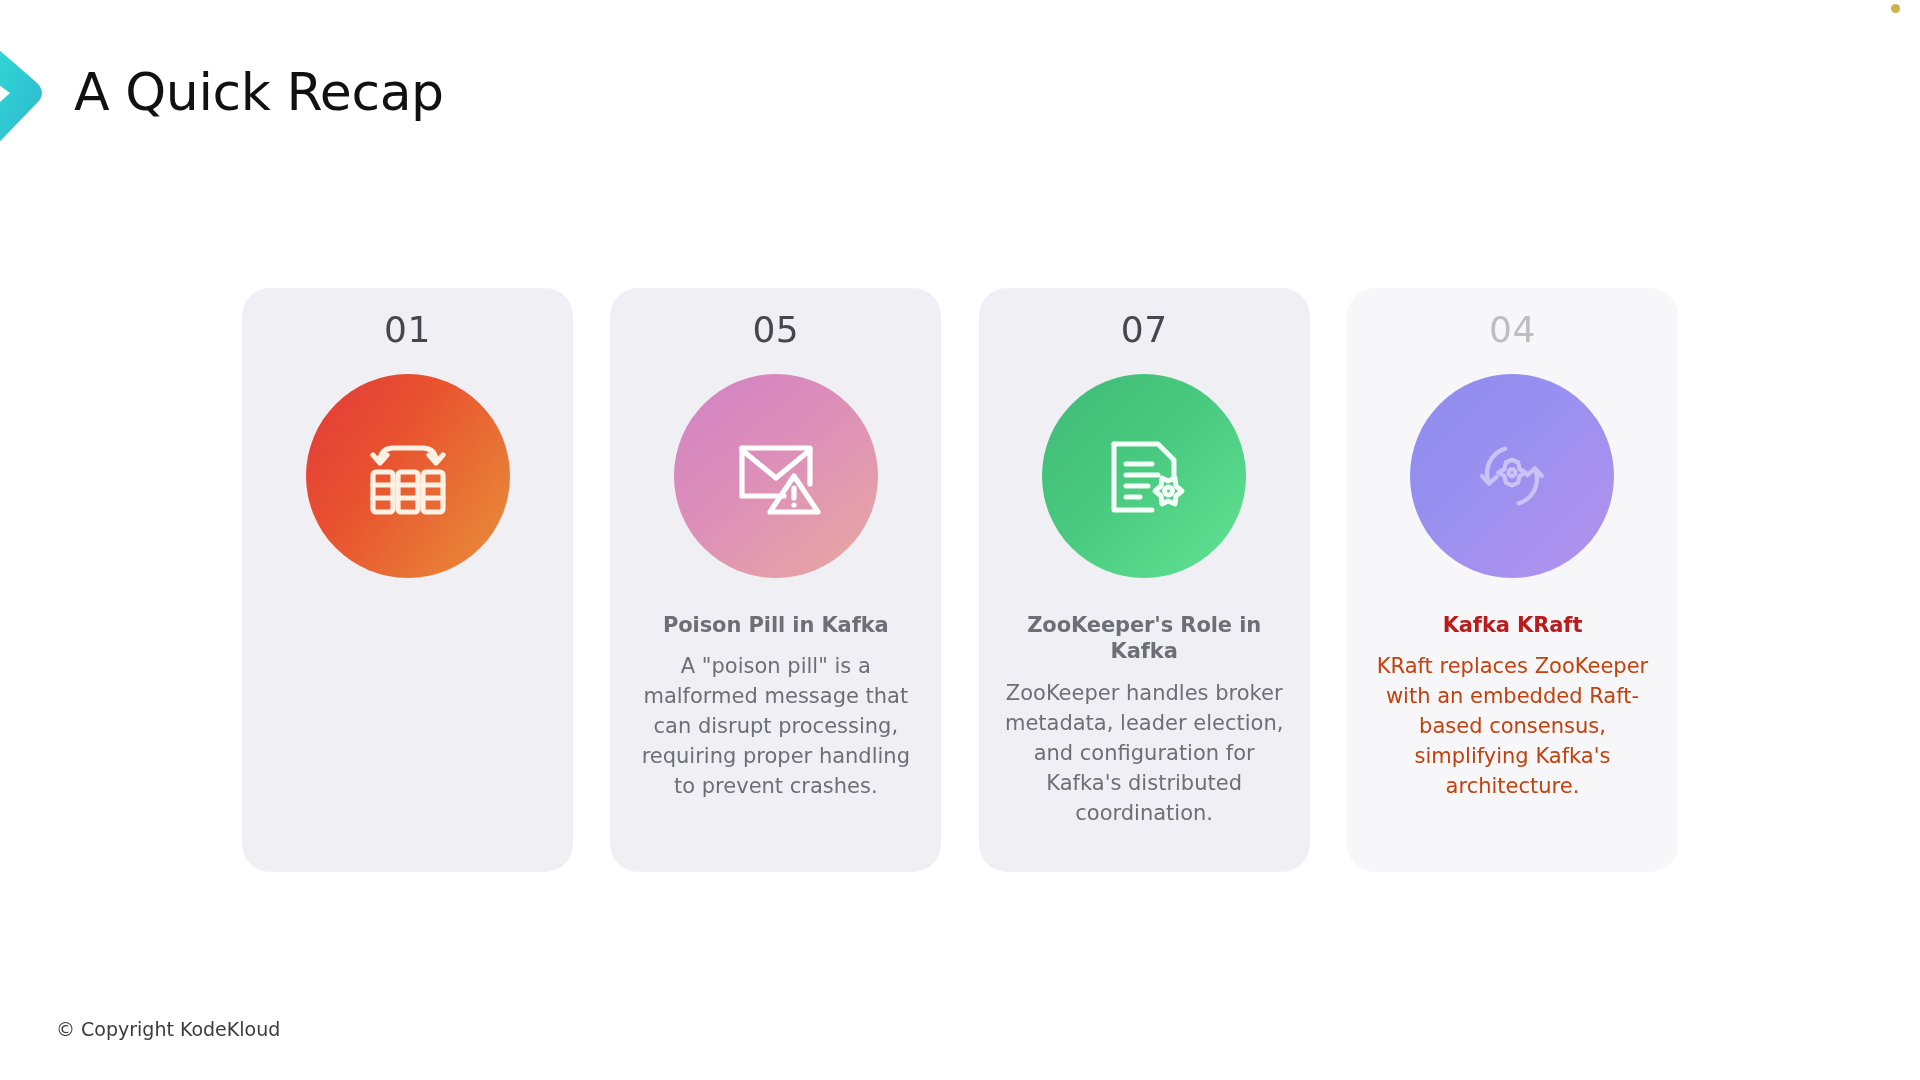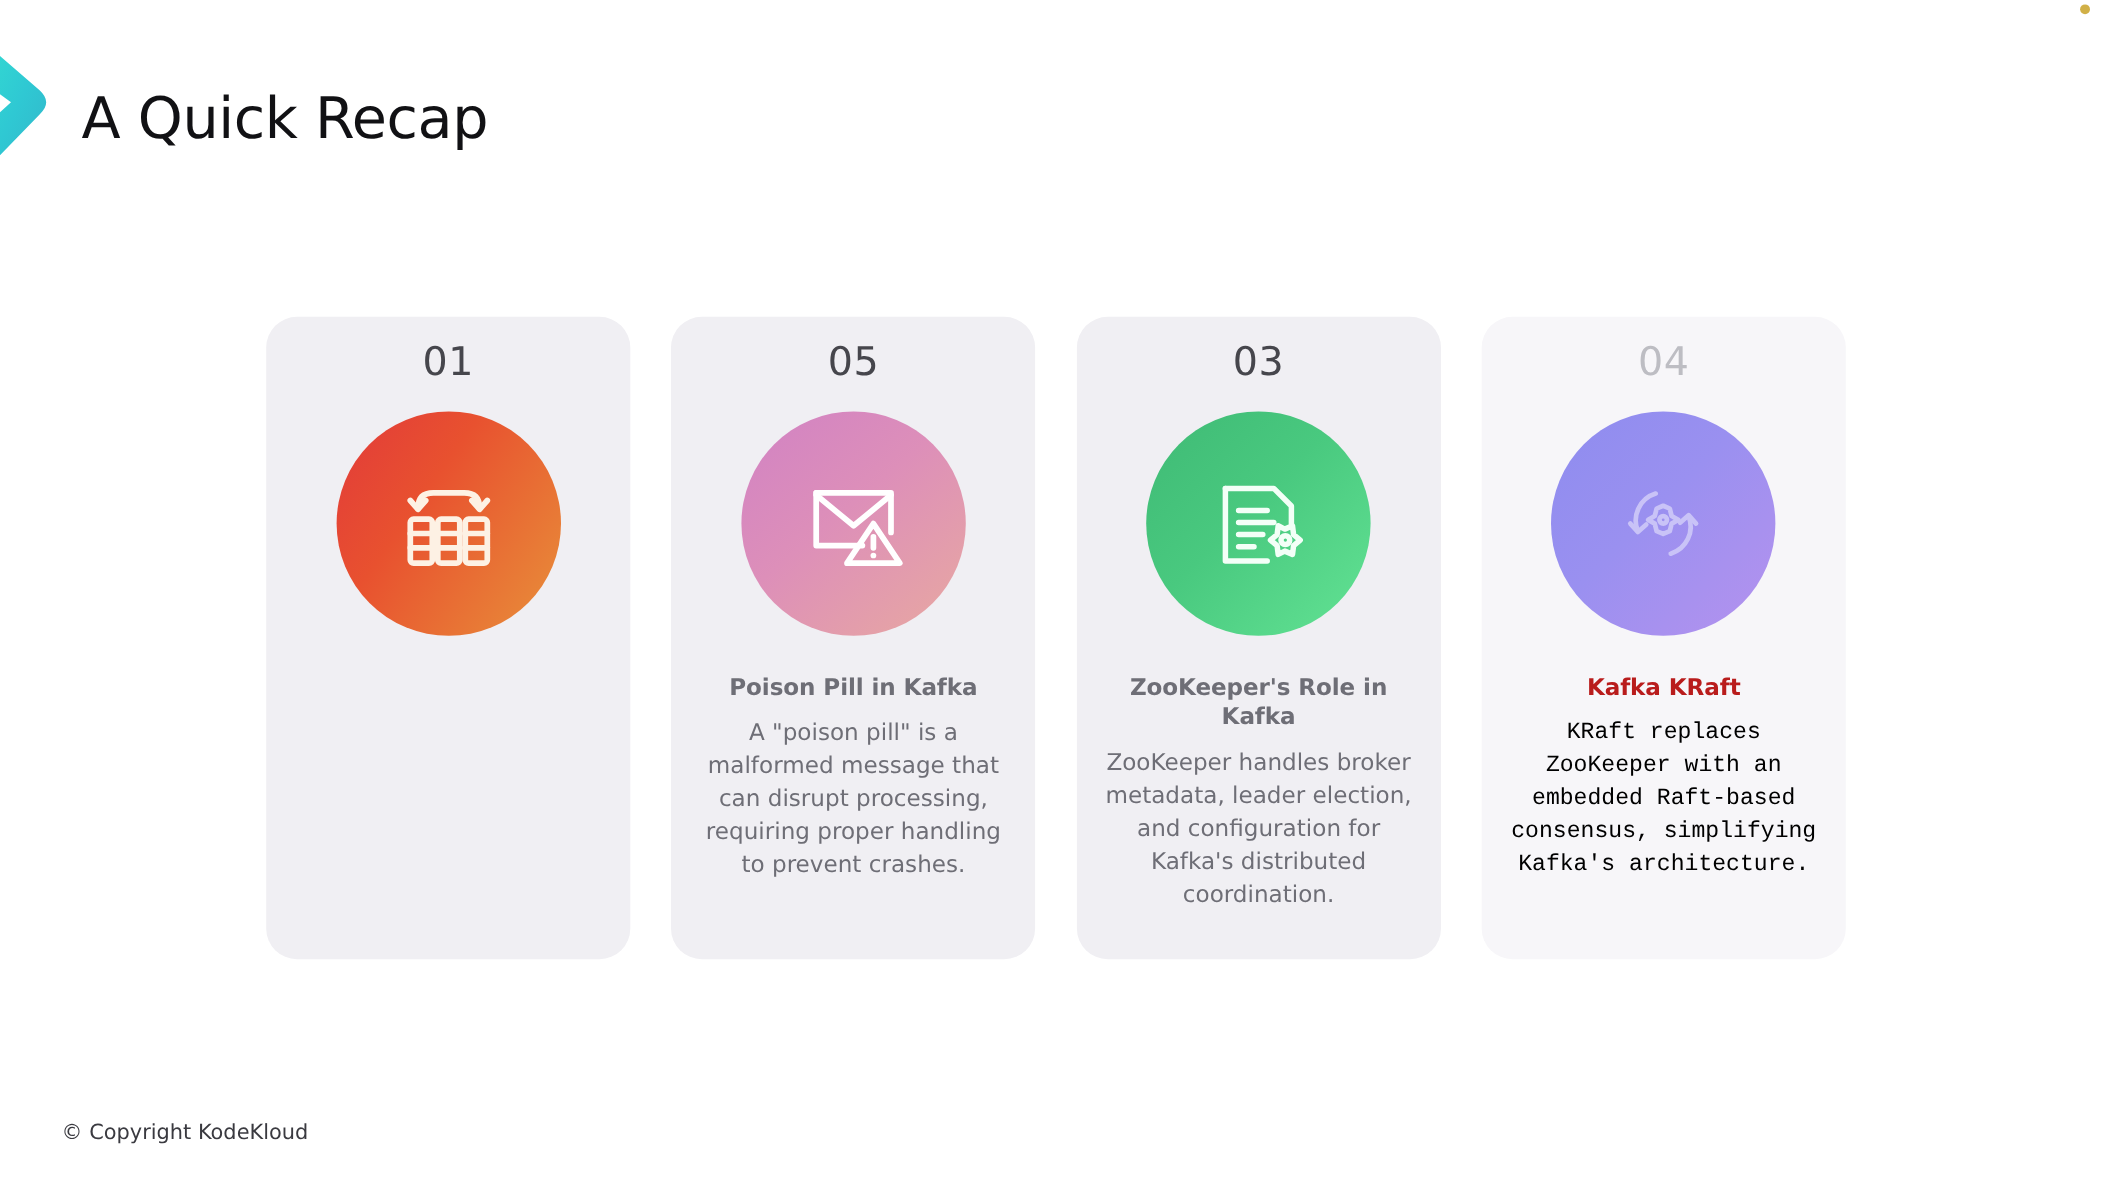--- a/index.html
+++ b/index.html
@@ -50,21 +50,20 @@
 
   .page-title {
     position: absolute;
     left: 74px;
     top: 62px;
     font-size: 52px;
     font-weight: 400;
     color: #111114;
     letter-spacing: -0.4px;
     white-space: nowrap;
-    margin-top: 16px;
   }
 
   
   .cards {
     position: absolute;
     left: 242px;
     top: 288px;
     width: 1436px;
     height: 584px;
     display: flex;
@@ -127,21 +126,21 @@
   .card.muted .card-title { color: #b91c1c; }
 
   .card-desc {
     margin-top: 14px;
     font-size: 21px;
     font-weight: 400;
     color: #6e6e76;
     text-align: center;
     line-height: 1.42;
   }
-  .card.muted .card-desc { color: #000000; font-family: Liberation Mono, monospace; }
+  .card.muted .card-desc { color: #c2410c; }
 
   
   .footer {
     position: absolute;
     left: 56px;
     top: 1018px;
     font-size: 19px;
     color: #3a3a40;
     font-weight: 400;
   }
@@ -212,21 +211,21 @@
             <circle cx="66" cy="77" r="2.6" fill="#ffffff" stroke="none"></circle>
           </svg>
         </span>
       </div>
 
       <div class="card-title">Poison Pill in Kafka</div>
       <div class="card-desc">A "poison pill" is a malformed message that can disrupt processing, requiring proper handling to prevent crashes.</div>
     </div>
 
     <div class="card">
-      <div class="card-number">03</div>
+      <div class="card-number">07</div>
 
       <div class="icon-bubble bubble-3">
         <span>
           <svg width="96" height="96" viewBox="0 0 96 96" fill="none" stroke="#f3fff7" stroke-width="5" stroke-linecap="round" stroke-linejoin="round">
 
             <path d="M18 16 H62 L78 32 V48"></path>
             <path d="M18 16 V82 H56"></path>
 
             <path d="M30 36 H56 M30 47 H62 M30 58 H52 M30 69 H44"></path>
 

